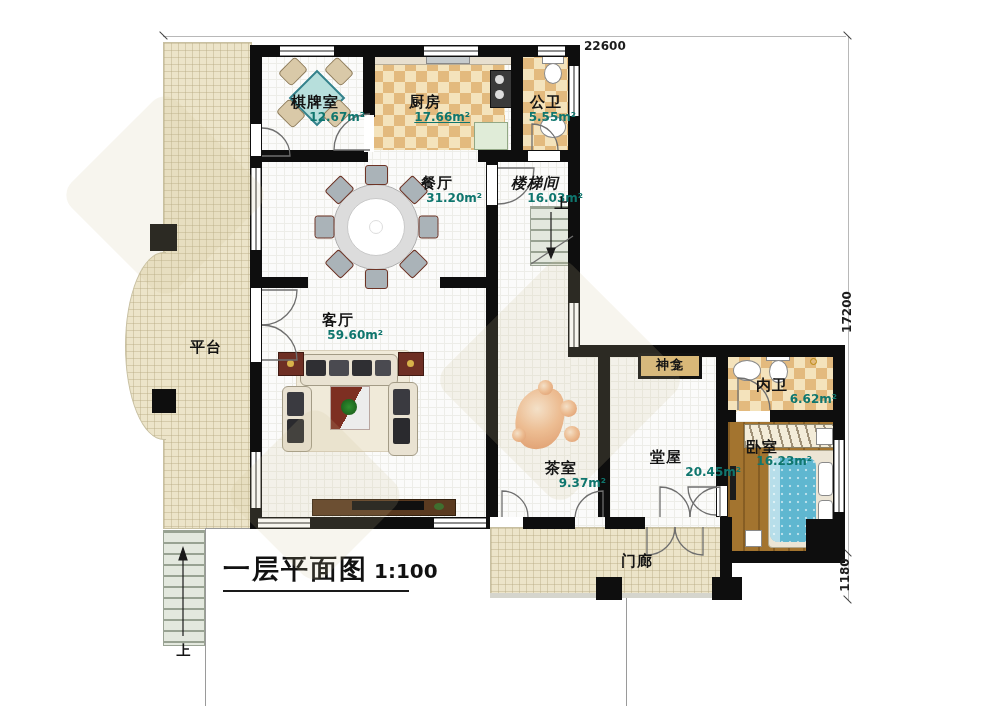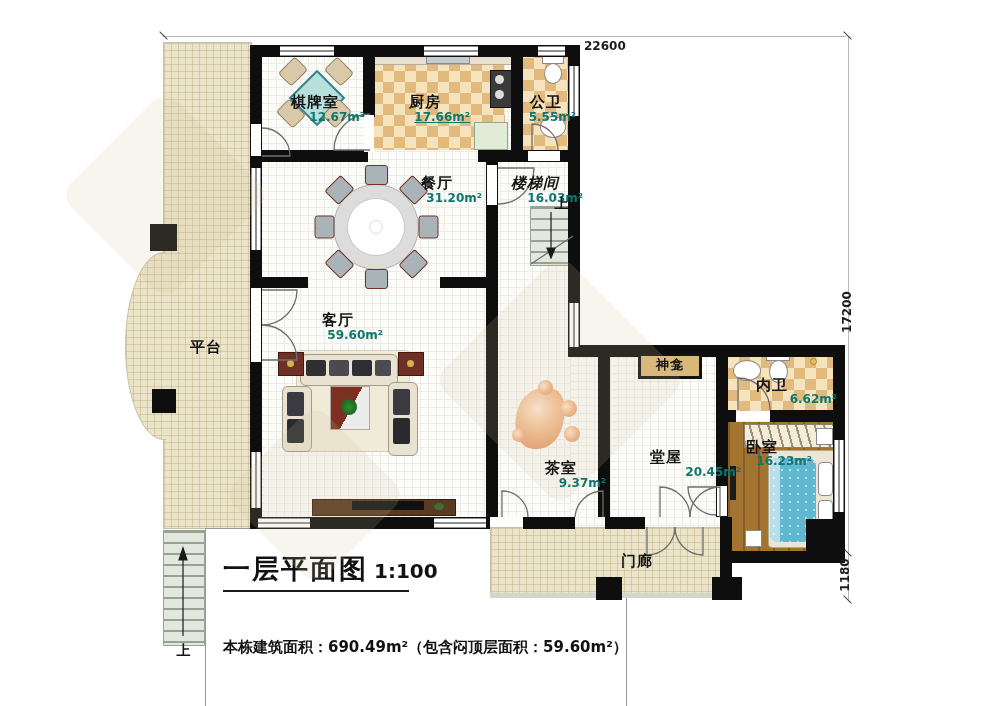--- a/index.html
+++ b/index.html
@@ -248,16 +248,15 @@
   <div class="area" style="left:747px;top:392px;width:90px;">6.62m²</div>
   <div class="lbl" style="left:712px;top:438px;width:100px;">卧室</div>
   <div class="area" style="left:712px;top:454px;width:100px;">16.23m²</div>
   <div class="lbl" style="left:592px;top:552px;width:90px;">门廊</div>
   <div class="lbl" style="left:172px;top:642px;width:24px;font-size:14px;">上</div>
 
   <div class="tbox">
     <div class="ttl">一层平面图</div>
     <div class="scale">1:100</div>
     <div class="uline"></div>
-    <div class="stat" style="top:109px;">本栋建筑面积：690.49m²（包含闷顶层面积：59.60m²）</div>
   </div>
 
 </div>
 
 </body></html>

